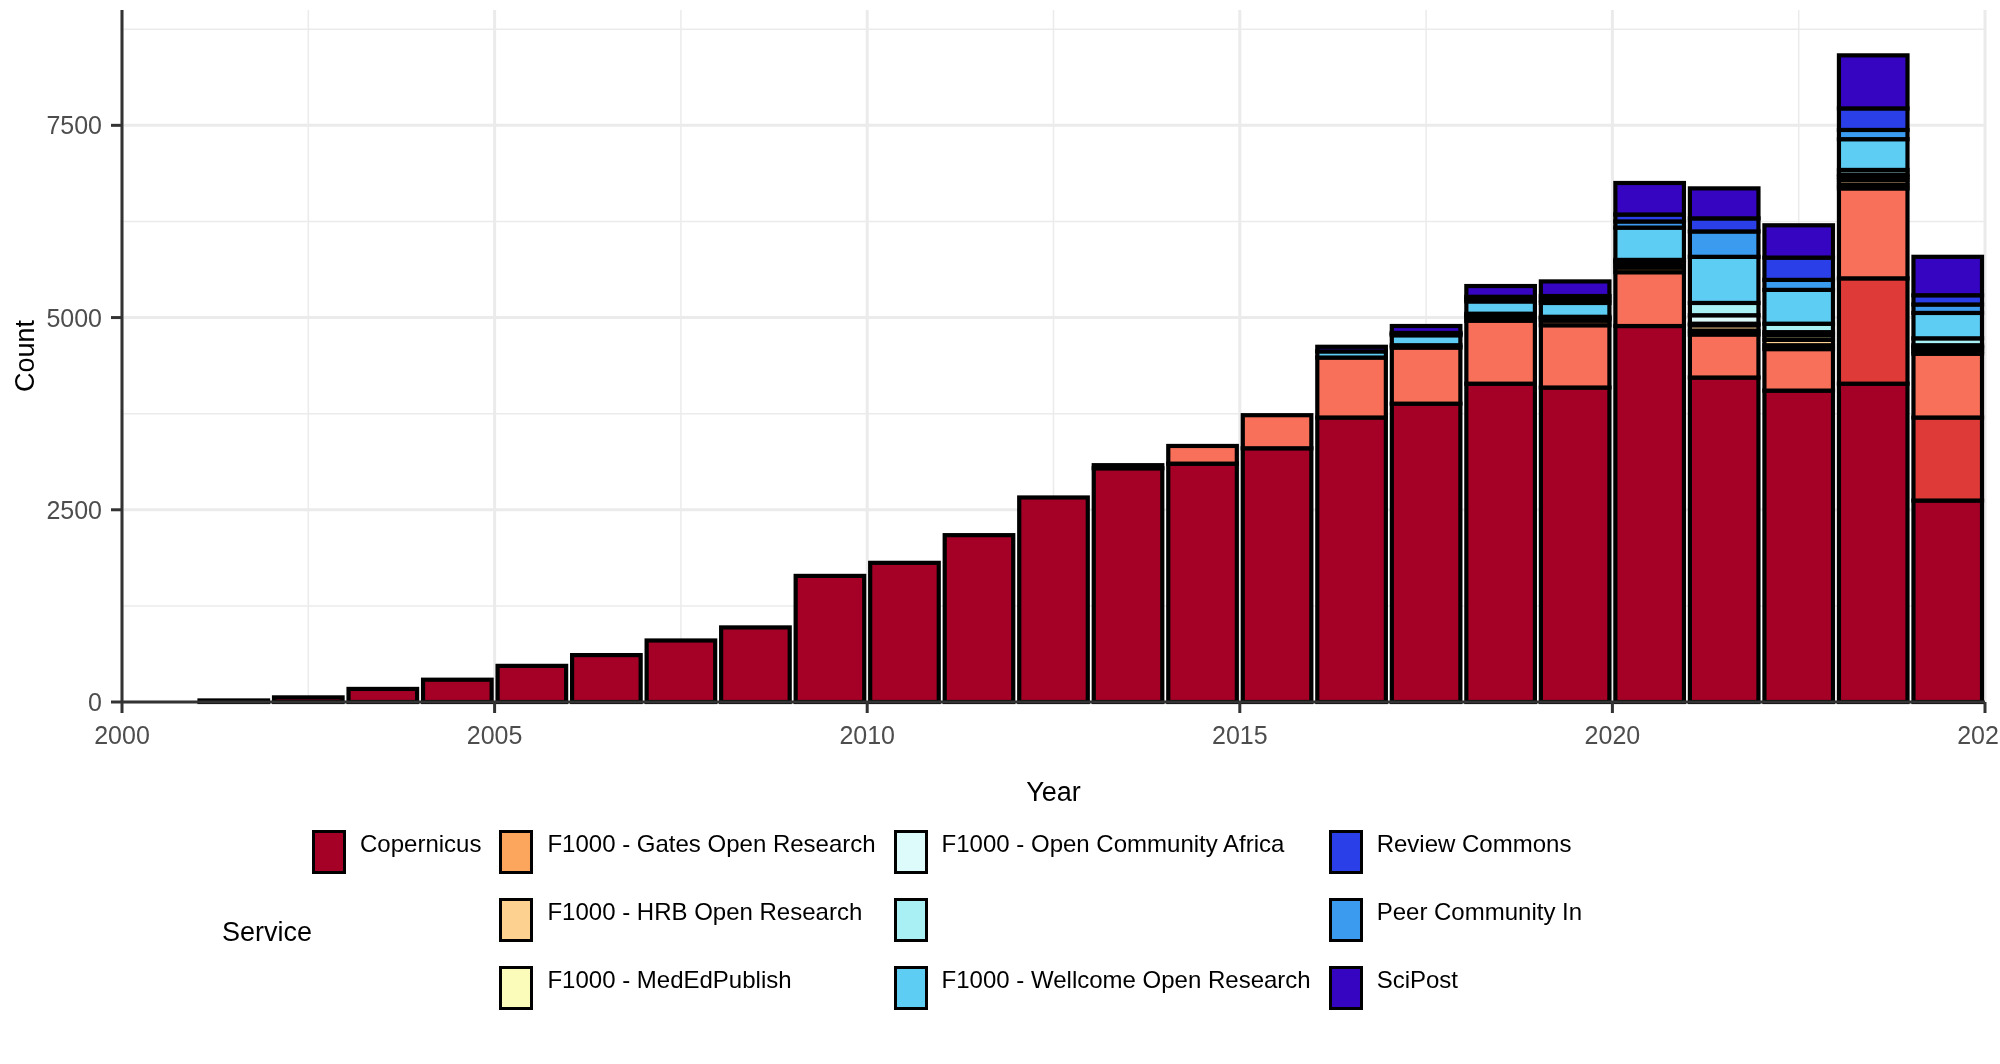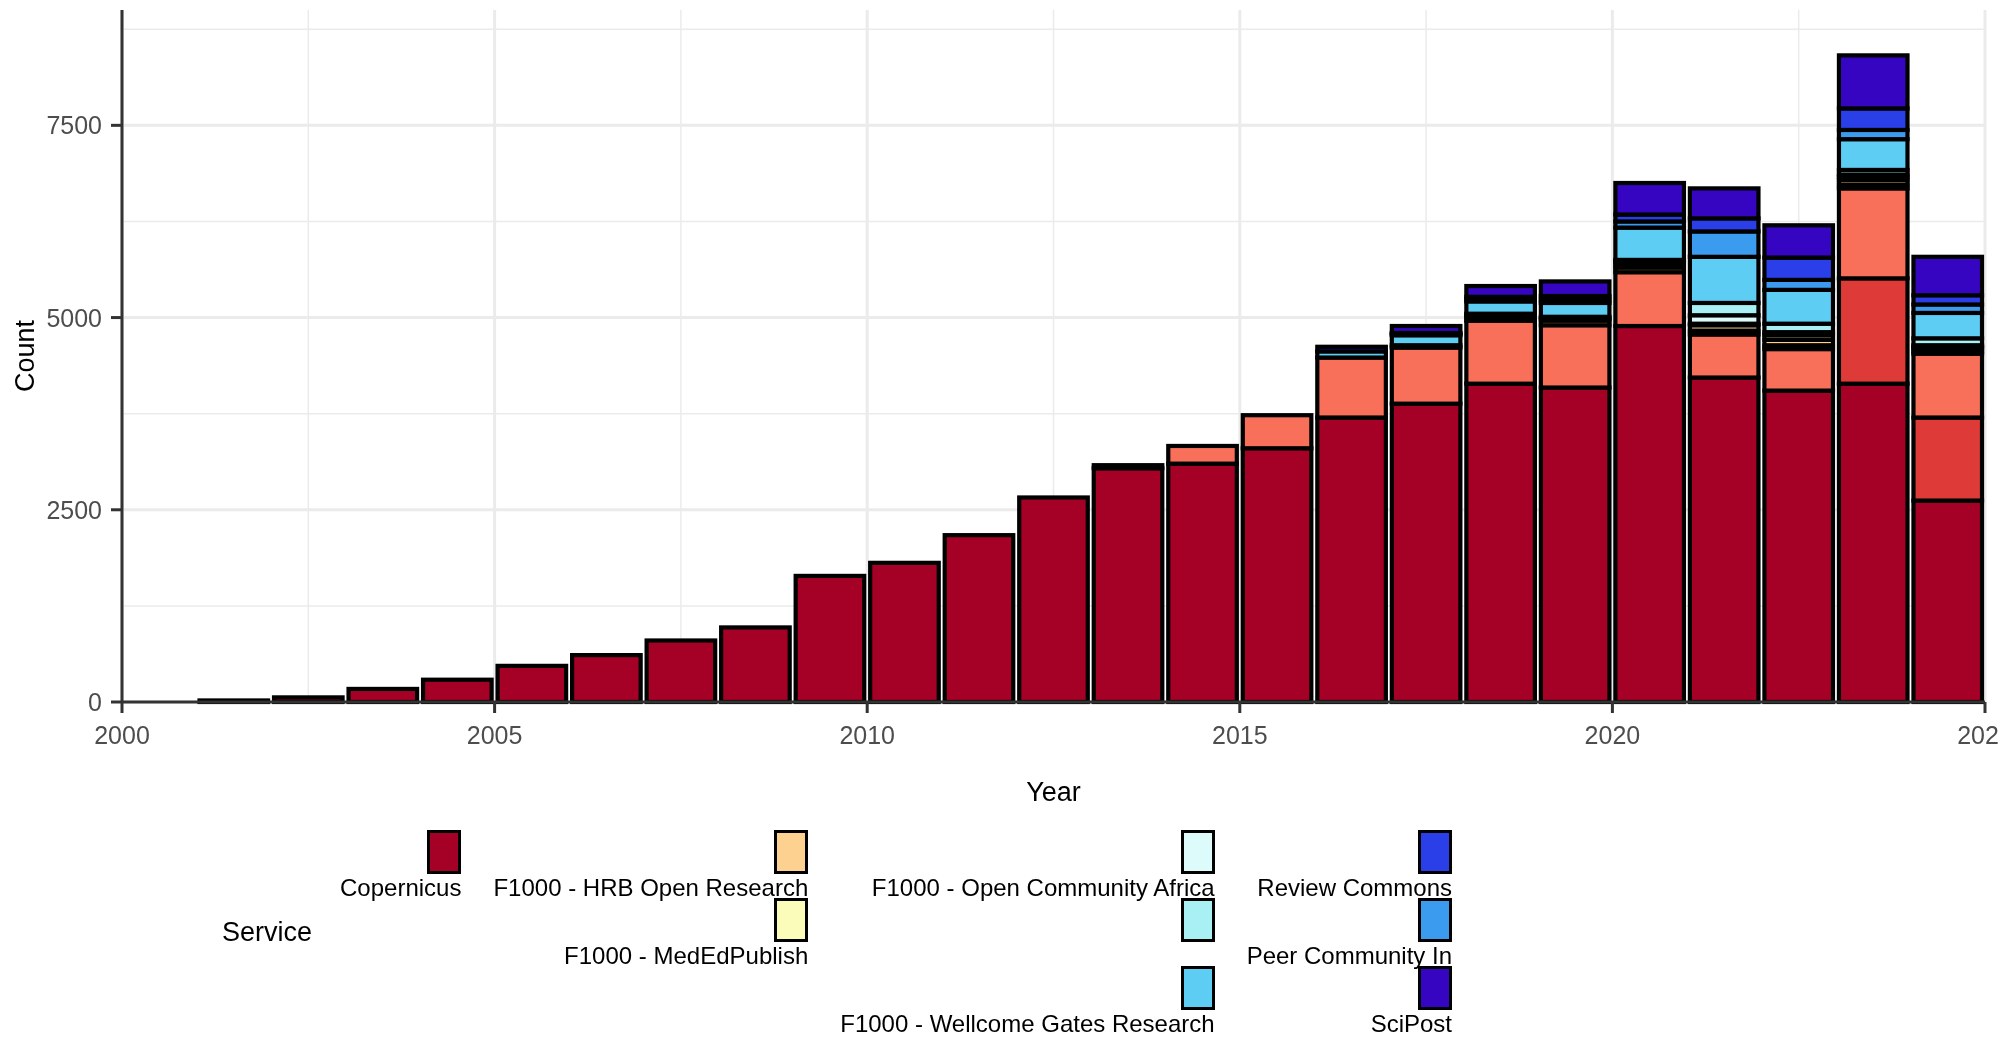--- a/index.html
+++ b/index.html
@@ -42,36 +42,35 @@
     position: absolute;
     left: 222px;
     top: 0;
     display: flex;
     flex-direction: row;
     align-items: center;
   }
   #legend-title {
     font-size: 27px;
     color: #000000;
-    margin-right: 14px;
     white-space: nowrap;
   }
   .legend-cols {
     display: flex;
     flex-direction: row;
   }
   .legend-col {
     display: flex;
     flex-direction: column;
     margin-right: 18px;
   }
   .legend-item {
     display: flex;
-    flex-direction: column;
-    align-items: flex-end;
+    flex-direction: row;
+    align-items: flex-start;
     height: 68px;
   }
   .legend-key {
     width: 34px;
     height: 44px;
     border: 3px solid #000000;
     box-sizing: border-box;
     flex: 0 0 auto;
   }
   .legend-label {
@@ -294,39 +293,43 @@
       <div id="legend-title">Service</div>
       <div class="legend-cols" id="legend-cols">
           <div class="legend-col">
             <div class="legend-item">
               <div class="legend-key" style="background: rgb(165, 0, 38);"></div>
               <div class="legend-label">Copernicus</div>
             </div>
           </div>
           <div class="legend-col">
             <div class="legend-item">
+              <div class="legend-key" style="background: rgb(252, 165, 93);"></div>
+              <div class="legend-label">F1000 - Gates Open Research</div>
+            </div>
+            <div class="legend-item">
               <div class="legend-key" style="background: rgb(253, 210, 145);"></div>
               <div class="legend-label">F1000 - HRB Open Research</div>
             </div>
             <div class="legend-item">
               <div class="legend-key" style="background: rgb(252, 252, 186);"></div>
               <div class="legend-label">F1000 - MedEdPublish</div>
             </div>
           </div>
           <div class="legend-col">
             <div class="legend-item">
               <div class="legend-key" style="background: rgb(222, 251, 251);"></div>
               <div class="legend-label">F1000 - Open Community Africa</div>
             </div>
             <div class="legend-item">
               <div class="legend-key" style="background: rgb(168, 240, 244);"></div>
             </div>
             <div class="legend-item">
               <div class="legend-key" style="background: rgb(93, 205, 244);"></div>
-              <div class="legend-label">F1000 - Wellcome Gates Research</div>
+              <div class="legend-label">F1000 - Wellcome Open Research</div>
             </div>
           </div>
           <div class="legend-col">
             <div class="legend-item">
               <div class="legend-key" style="background: rgb(42, 63, 232);"></div>
               <div class="legend-label">Review Commons</div>
             </div>
             <div class="legend-item">
               <div class="legend-key" style="background: rgb(59, 155, 239);"></div>
               <div class="legend-label">Peer Community In</div>

